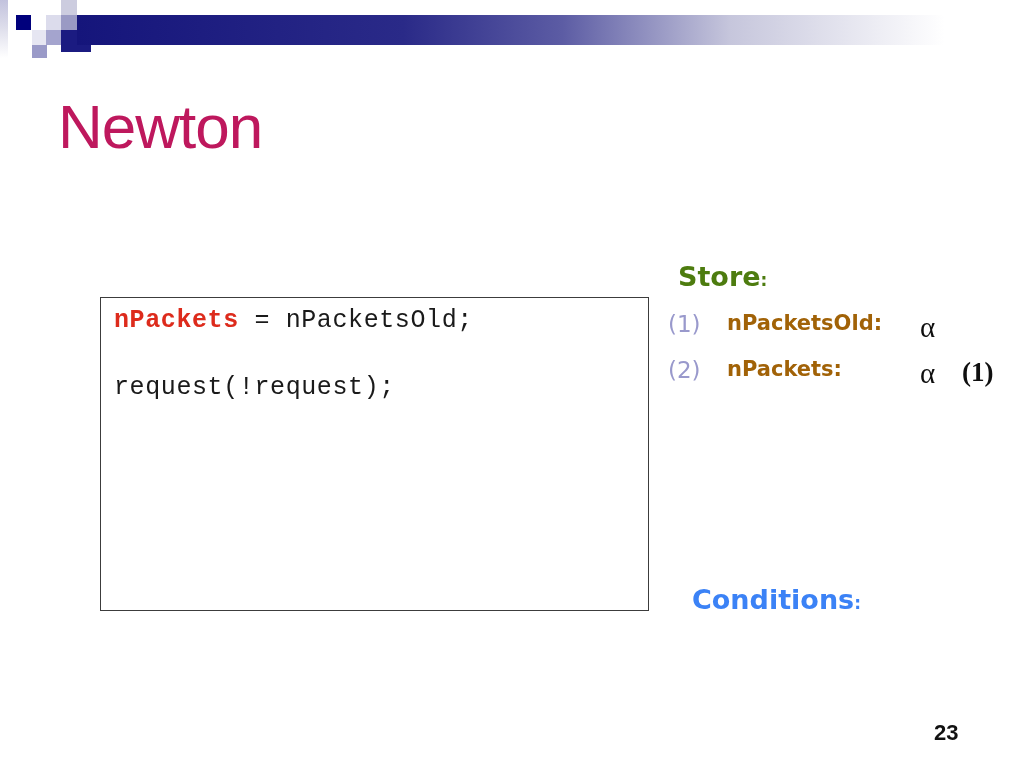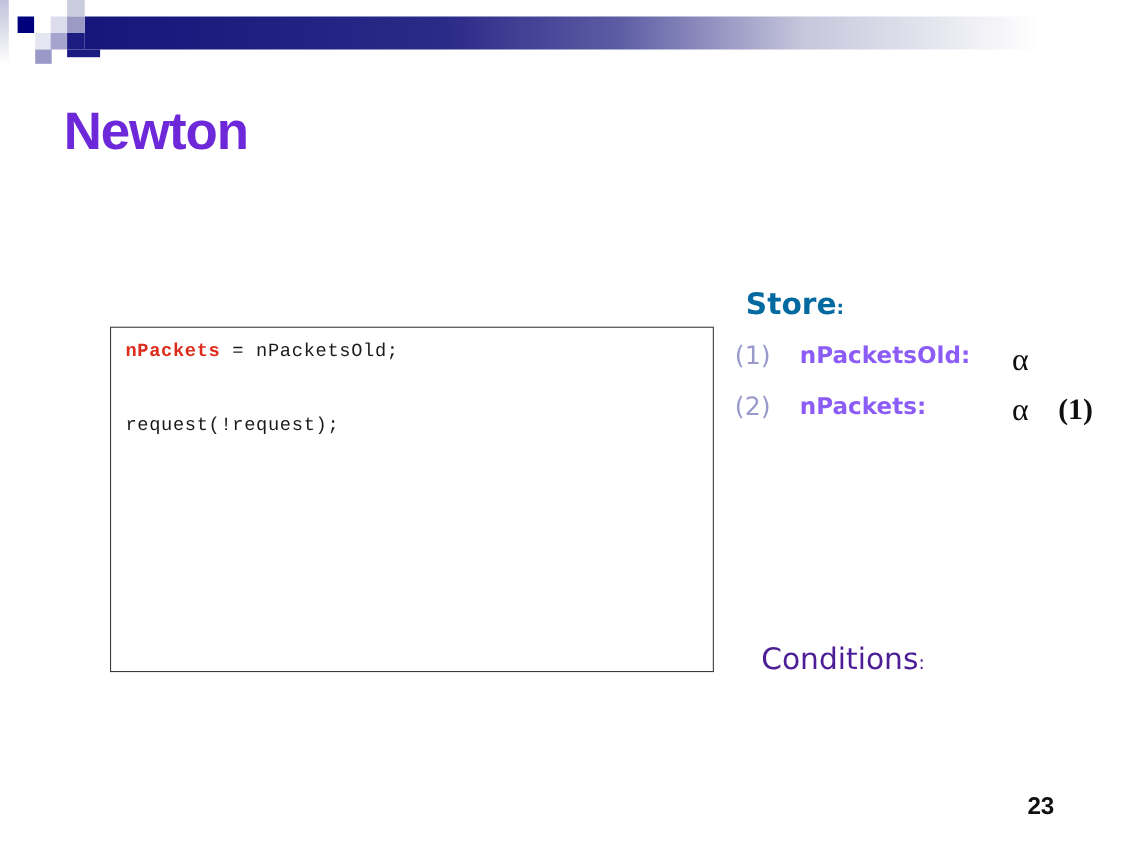--- a/index.html
+++ b/index.html
@@ -28,75 +28,75 @@
   .sq4 { left: 61px; top: 15px; width: 16px; height: 15px; background: #9a9ac4; }
   .sq5 { left: 32px; top: 30px; width: 14px; height: 15px; background: #e6e6f2; }
   .sq6 { left: 46px; top: 30px; width: 15px; height: 15px; background: #a4a4ce; }
   .sq7 { left: 61px; top: 30px; width: 16px; height: 15px; background: #1b1b81; }
   .sq8 { left: 32px; top: 45px; width: 15px; height: 13px; background: #9a9ac8; }
   .sq9 { left: 61px; top: 45px; width: 30px; height: 7px;  background: #1b1b81; }
 
   
   .title {
     position: absolute; left: 58px; top: 96px; margin: 0;
-    font-size: 48px; font-weight: 700; letter-spacing: -1px;
-    color: #6d28d9; line-height: 1;
+    font-size: 62px; font-weight: 400; letter-spacing: -1px;
+    color: #be185d; line-height: 1;
   }
 
   
   .codebox {
     position: absolute; left: 100px; top: 297px; width: 549px; height: 314px;
     border: 1px solid #3c3c3c; background: #ffffff;
     box-sizing: border-box; padding: 10px 0 0 13px;
   }
   .code-line {
     display: block; height: 67px; line-height: 25px;
     font-family: "Liberation Mono", monospace;
-    font-size: 17px; letter-spacing: 0.6px;
+    font-size: 25px; letter-spacing: 0.6px;
     color: #1a1a1a; white-space: pre;
   }
   .code-line .kw { color: #dd2b1c; font-weight: 700; }
 
   
   .store { position: absolute; left: 668px; top: 255px; width: 356px; height: 140px; }
   .panel-heading {
     position: absolute; left: 10px; top: 7px;
     font-family: "DejaVu Sans", sans-serif; font-weight: 700;
-    font-size: 27px; color: #0369a1; line-height: 1.1;
+    font-size: 27px; color: #4d7c0f; line-height: 1.1;
   }
   .panel-heading .colon { font-size: 17px; font-weight: 700; }
   .store-row { position: absolute; left: 0; width: 356px; height: 34px; }
   .row1 { top: 54px; }
   .row2 { top: 100px; }
   .idx {
     position: absolute; left: 0; top: 2px;
     font-family: "DejaVu Sans", sans-serif; font-size: 23px; font-weight: 400;
     color: #9999cc;
   }
   .nm {
     position: absolute; left: 59px; top: 2px;
     font-family: "DejaVu Sans", sans-serif; font-size: 21px; font-weight: 700;
-    color: #8b5cf6;
+    color: #a16207;
   }
   .al {
     position: absolute; left: 252px; top: 4px;
     font-family: "Liberation Serif", serif; font-size: 29px; font-weight: 400;
     color: #0f0f0f; line-height: 1;
   }
   .ex {
     position: absolute; left: 294px; top: 2px;
     font-family: "Liberation Serif", serif; font-size: 27px; font-weight: 700;
     color: #0f0f0f;
   }
 
   
   .conditions {
     position: absolute; left: 692px; top: 585px;
-    font-family: "DejaVu Sans", sans-serif; font-weight: 400;
-    font-size: 27px; color: #4c1d95; line-height: 1.1;
+    font-family: "DejaVu Sans", sans-serif; font-weight: 700;
+    font-size: 27px; color: #3b82f6; line-height: 1.1;
   }
   .conditions .colon { font-size: 17px; }
 
   
   .pagenum {
     position: absolute; left: 934px; top: 720px;
     font-family: "Liberation Sans", sans-serif; font-weight: 700;
     font-size: 22px; color: #111111;
   }
 </style>

